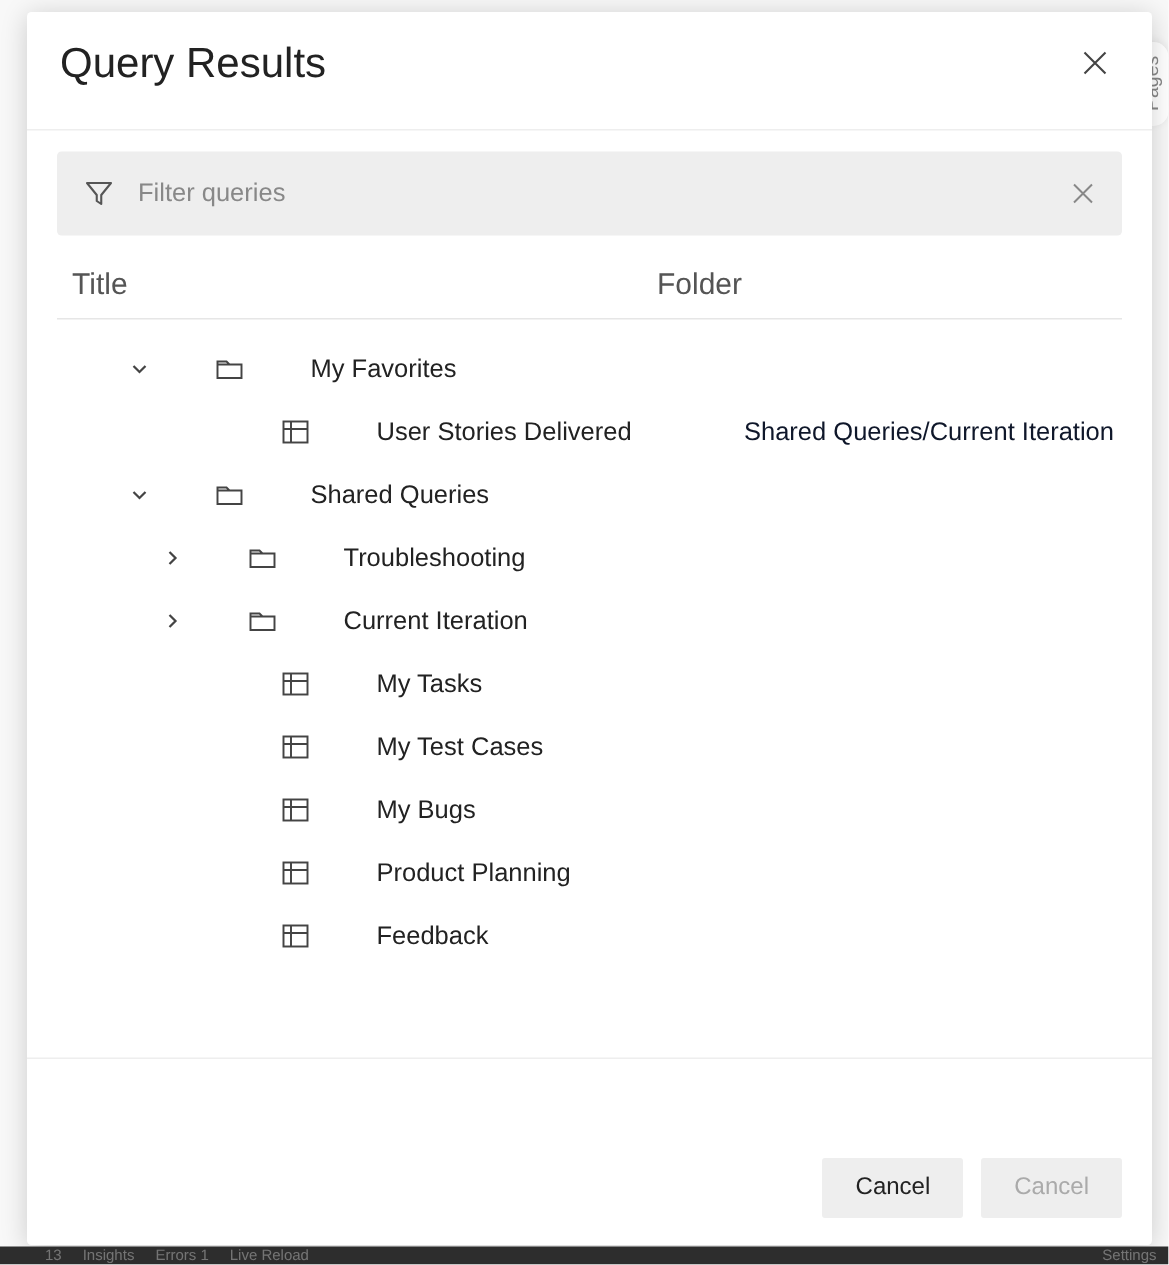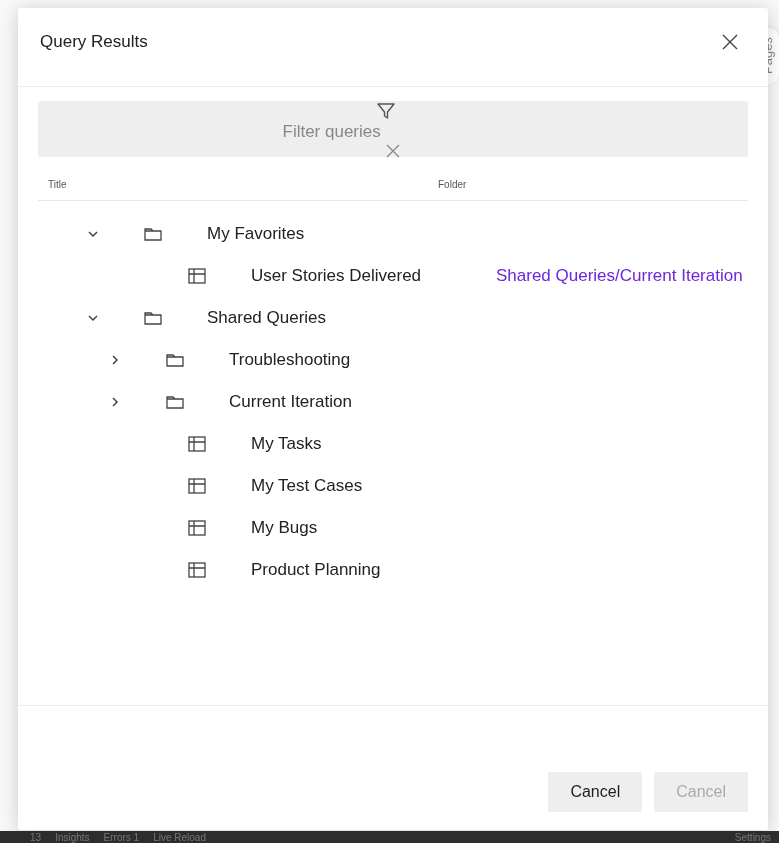--- a/index.html
+++ b/index.html
@@ -25,21 +25,21 @@
     flex-direction: column;
   }
   .dialog-header {
     display: flex;
     align-items: center;
     justify-content: space-between;
     padding: 18px 22px 28px 22px;
     border-bottom: 1px solid #eee;
   }
   .dialog-title {
-    font-size: 17px;
+    font-size: 28px;
     font-weight: 400;
     color: #222;
   }
   .close-btn {
     width: 32px;
     height: 32px;
     display: flex;
     align-items: center;
     justify-content: center;
     cursor: pointer;
@@ -50,21 +50,20 @@
     flex: 1;
     overflow: auto;
   }
   .search-bar {
     background: #eeeeee;
     border-radius: 3px;
     height: 56px;
     display: flex;
     align-items: center;
     padding: 0 18px;
-    flex-direction: column;
   }
   .filter-icon {
     color: #555;
     margin-right: 14px;
     display: flex;
   }
   .search-input {
     flex: 1;
     background: transparent;
     border: none;
@@ -76,21 +75,21 @@
     color: #888;
   }
   .clear-btn {
     color: #888;
     display: flex;
     cursor: pointer;
   }
   .columns {
     display: flex;
     margin-top: 22px;
-    font-size: 10px;
+    font-size: 20px;
     color: #555;
     padding: 0 0 10px 10px;
     border-bottom: 1px solid #e6e6e6;
   }
   .col-title { flex: 0 0 390px; }
   .col-folder { flex: 1; }
   .tree {
     margin-top: 12px;
     font-size: 17px;
     color: #222;
@@ -114,21 +113,21 @@
   .node-icon {
     display: inline-flex;
     margin-right: 6px;
     color: #444;
   }
   .row-title { flex: 0 0 auto; }
   .row-folder { 
     position: absolute;
     left: 458px;
     font-size: 17px;
-    color: #6d28d9;
+    color: #0f172a;
   }
   .tree-row { position: relative; gap: 39px; }
   .dialog-footer {
     border-top: 1px solid #eee;
     padding: 18px 20px;
     display: flex;
     justify-content: flex-end;
     gap: 12px;
   }
   .btn {
@@ -335,20 +334,31 @@
           <span class="spacer" style="width: 44px;"></span>
           <span class="chevron"></span>
           <span class="node-icon">
             <svg width="18" height="16" viewBox="0 0 18 16">
               <rect x="1" y="1" width="16" height="14" fill="none" stroke="currentColor" stroke-width="1.3"></rect>
               <path d="M1 6 H17 M6 1 V15" stroke="currentColor" stroke-width="1.3"></path>
             </svg>
           </span>
           <span class="row-title">Product Planning</span>
         </div>
+        <div class="tree-row">
+          <span class="spacer" style="width: 44px;"></span>
+          <span class="chevron"></span>
+          <span class="node-icon">
+            <svg width="18" height="16" viewBox="0 0 18 16">
+              <rect x="1" y="1" width="16" height="14" fill="none" stroke="currentColor" stroke-width="1.3"></rect>
+              <path d="M1 6 H17 M6 1 V15" stroke="currentColor" stroke-width="1.3"></path>
+            </svg>
+          </span>
+          <span class="row-title">Feedback</span>
+        </div>
       </div>
   </div>
 
   <div class="dialog-footer">
     <button class="btn">Cancel</button>
     <button class="btn disabled">Cancel</button>
   </div>
 </div>
 
 <div class="bottom-strip">

